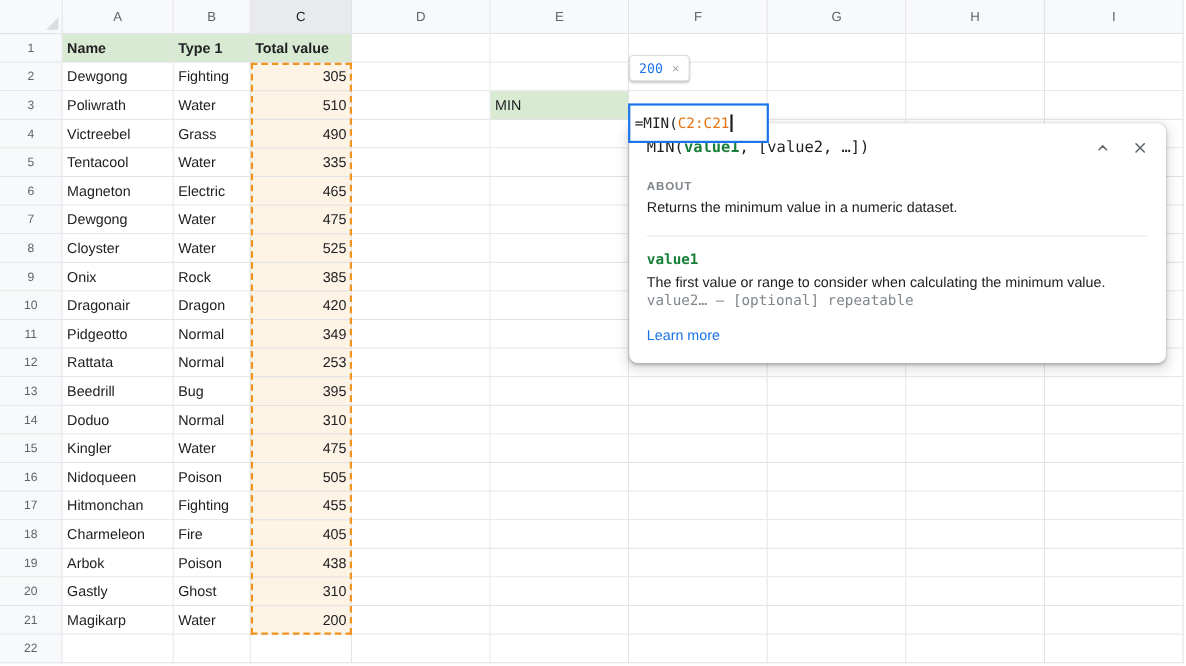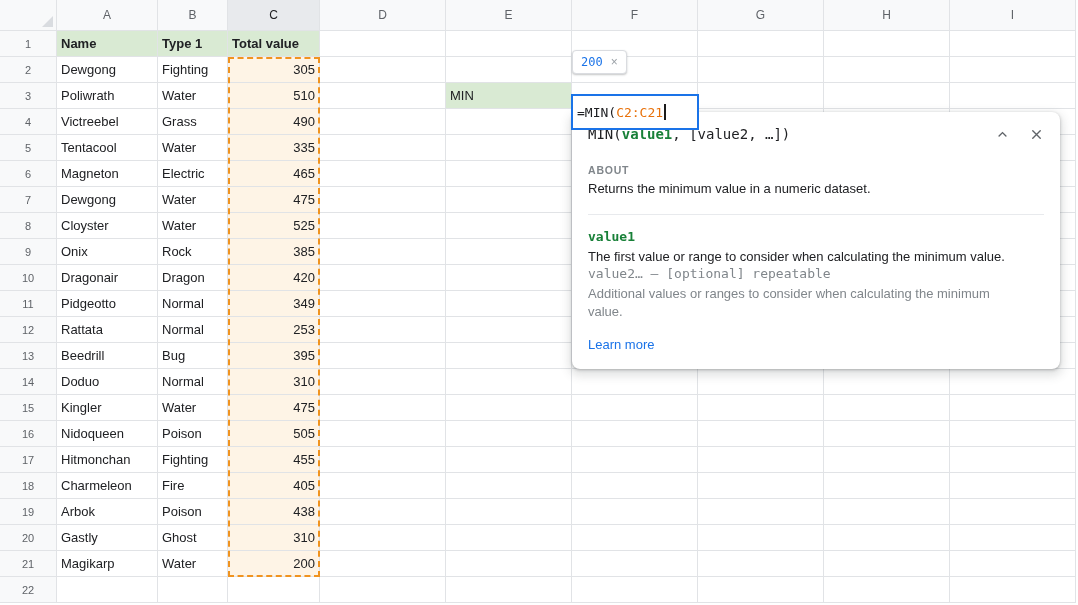--- a/index.html
+++ b/index.html
@@ -320,18 +320,17 @@
         </span>
       </div>
     </div>
     <div class="hp-body">
       <div class="hp-label">ABOUT</div>
       <div class="hp-text">Returns the minimum value in a numeric dataset.</div>
       <div class="hp-divider"></div>
       <div class="hp-argname hp-green">value1</div>
       <div class="hp-text">The first value or range to consider when calculating the minimum value.</div>
       <div class="hp-graycode"><span>value2…</span><span> – [optional] repeatable</span></div>
-      <div class="hp-text hp-gray">Additional values or ranges to consider when calculating the minimum value.</div>
       <a class="hp-link">Learn more</a>
     </div>
   </div>
 
 </div>
 
 </body></html>

